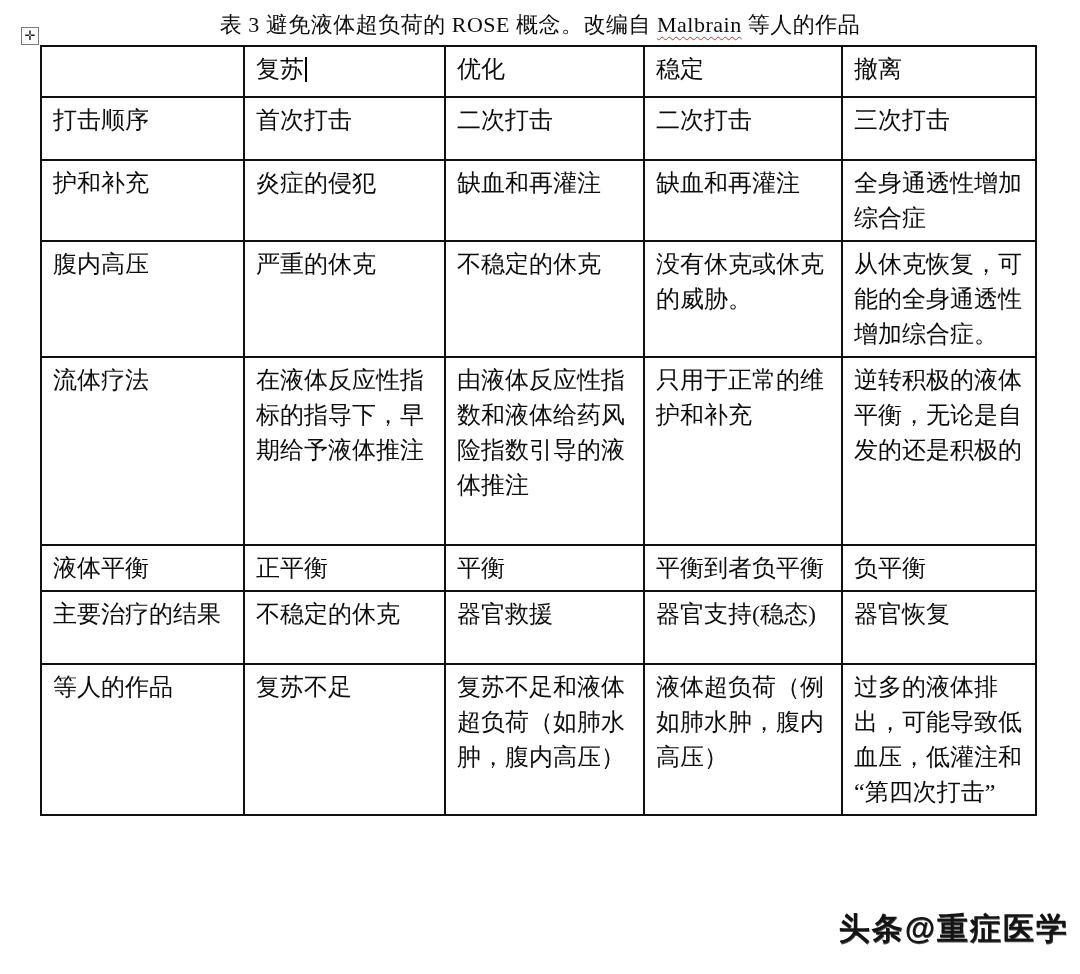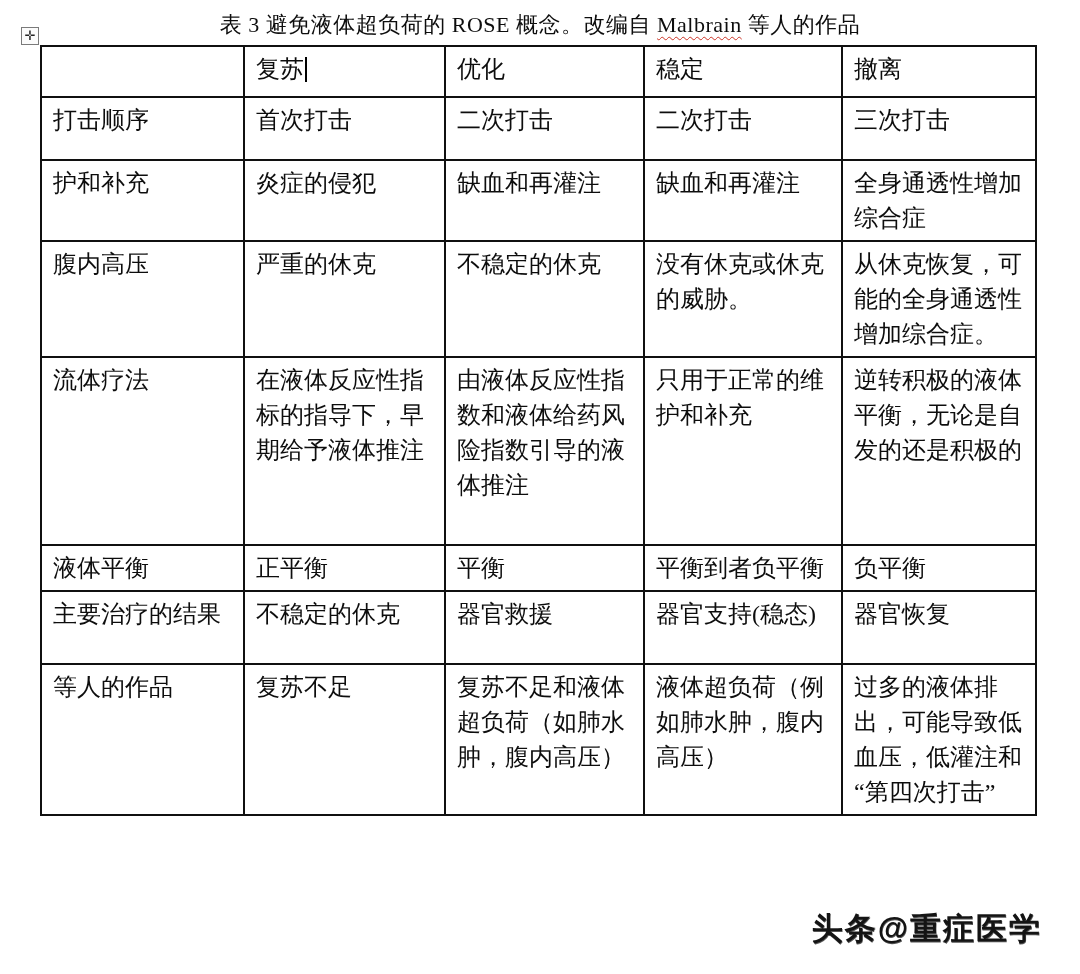--- a/index.html
+++ b/index.html
@@ -72,21 +72,21 @@
     display: inline-block;
     width: 2px;
     height: 25px;
     background: #000;
     margin-left: 1px;
     vertical-align: -5px;
   }
   .watermark {
     position: absolute;
     top: 908px;
-    right: 38px;
+    right: 11px;
     font-size: 31px;
     font-weight: bold;
     letter-spacing: 2px;
     color: #141414;
     font-family: "Liberation Sans", "DejaVu Sans", sans-serif;
     text-shadow: 0.5px 0.5px 0 #555;
   }
 </style>
 </head>
 <body>

